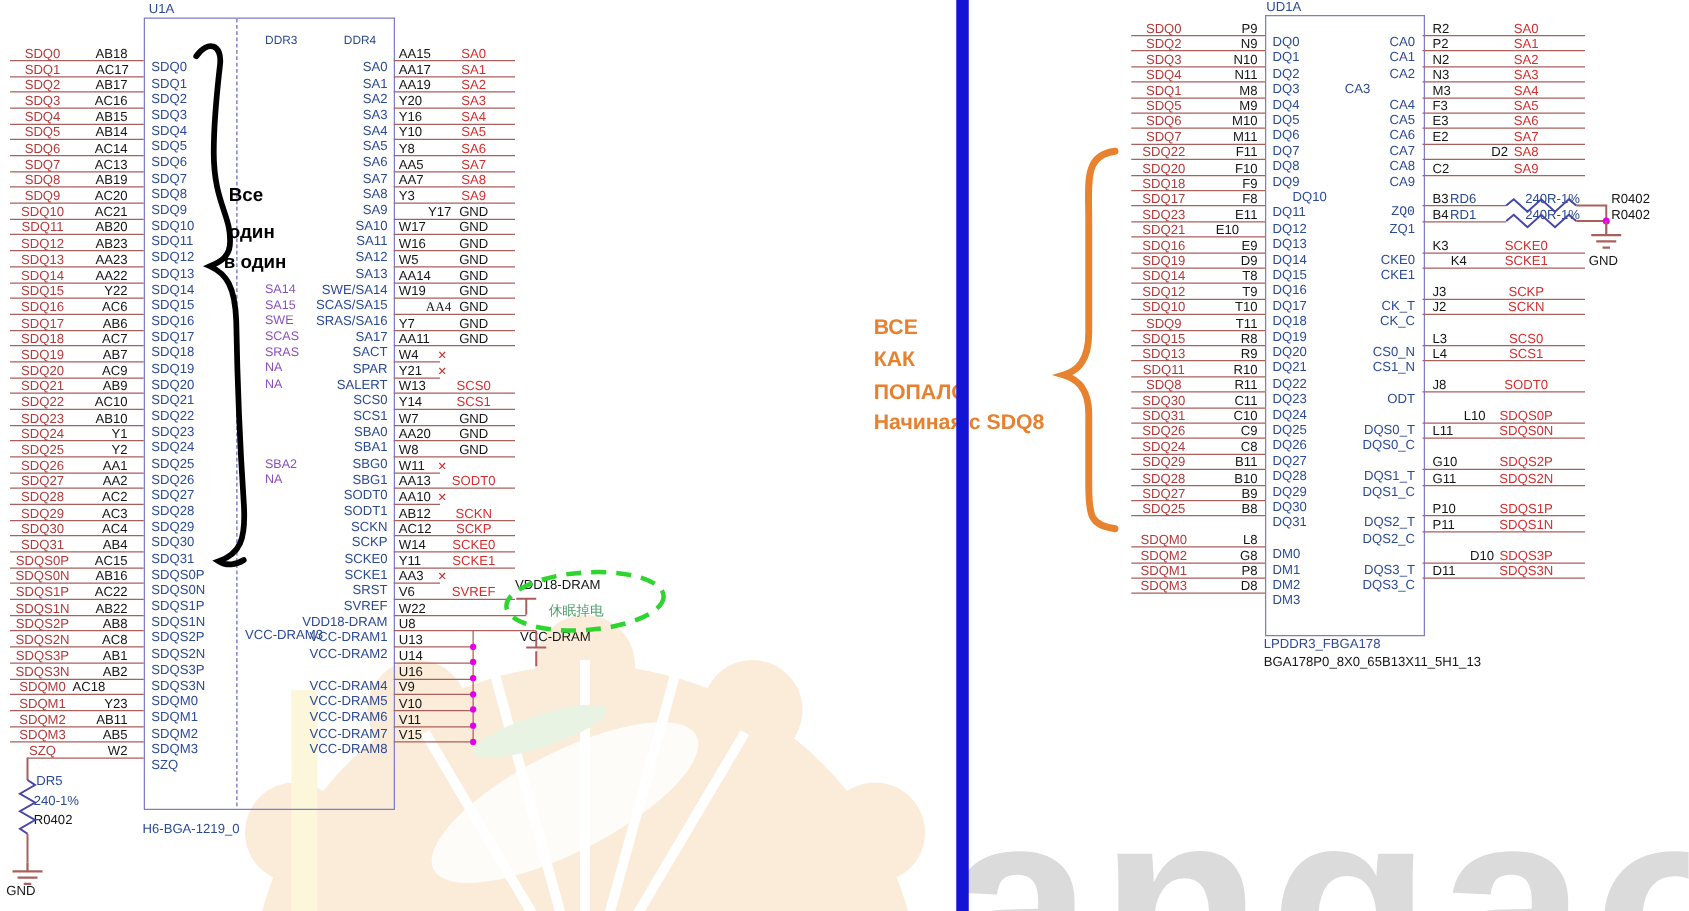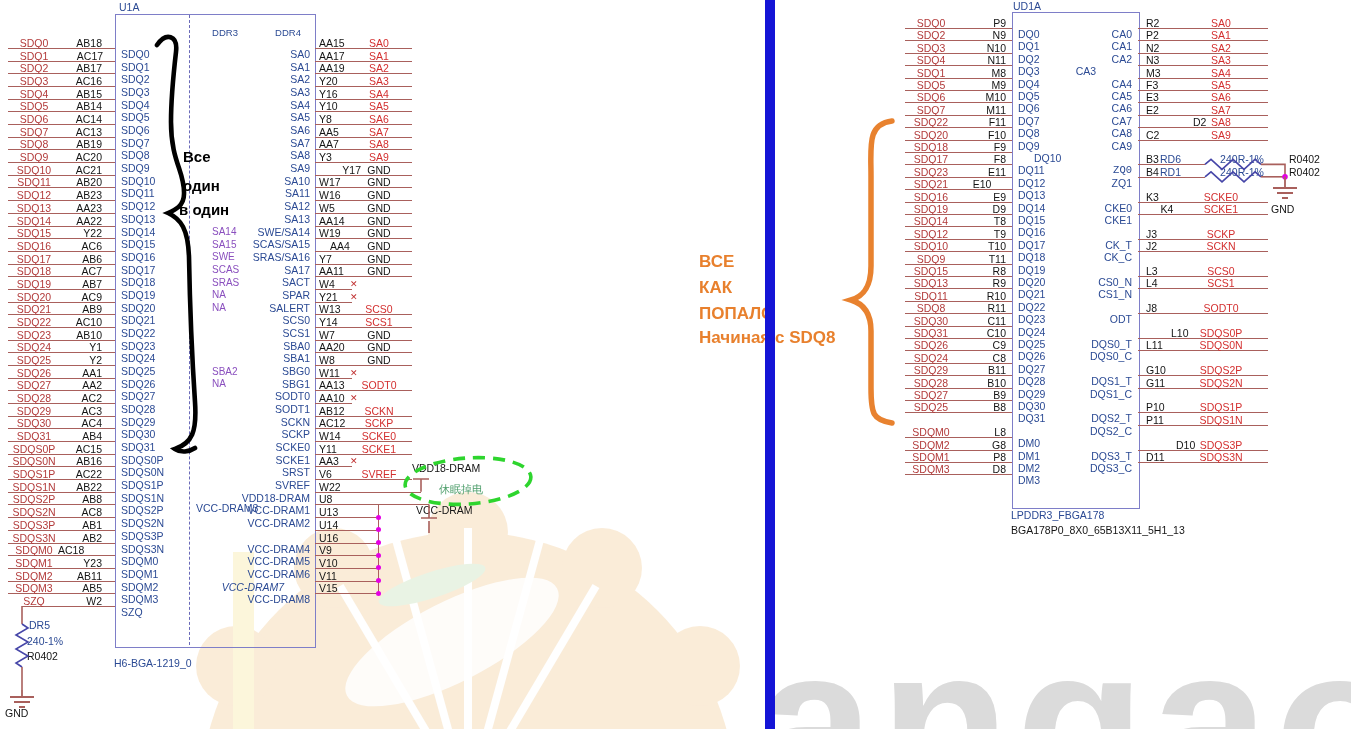--- a/index.html
+++ b/index.html
@@ -361,21 +361,21 @@
     <div class="lbl gnd" style="left: 348px; top: 202.84px; width: 62px; text-align: center;">GND</div>
     <div class="lbl inner" style="left: 196px; top: 226.52px; width: 114px; text-align: right;">SWE/SA14</div>
     <div class="lbl pin" style="left: 319px; top: 215.52px; width: 42px; text-align: left;">AA14</div>
     <div class="wire" style="left: 315px; top: 225.52px; width: 97px;"></div>
     <div class="lbl gnd" style="left: 348px; top: 215.52px; width: 62px; text-align: center;">GND</div>
     <div class="lbl inner" style="left: 196px; top: 239.2px; width: 114px; text-align: right;">SCAS/SA15</div>
     <div class="lbl pin" style="left: 319px; top: 228.2px; width: 42px; text-align: left;">W19</div>
     <div class="wire" style="left: 315px; top: 238.2px; width: 97px;"></div>
     <div class="lbl gnd" style="left: 348px; top: 228.2px; width: 62px; text-align: center;">GND</div>
     <div class="lbl inner" style="left: 196px; top: 251.88px; width: 114px; text-align: right;">SRAS/SA16</div>
-    <div class="lbl pin" style="left: 319px; top: 240.88px; width: 42px; text-align: center;">AA4</div>
+    <div class="lbl pin" style="left: 319px; top: 240.88px; width: 42px; text-align: right; font-family: Liberation Serif, serif;">AA4</div>
     <div class="wire" style="left: 315px; top: 250.88px; width: 97px;"></div>
     <div class="lbl gnd" style="left: 348px; top: 240.88px; width: 62px; text-align: center;">GND</div>
     <div class="lbl inner" style="left: 196px; top: 264.56px; width: 114px; text-align: right;">SA17</div>
     <div class="lbl pin" style="left: 319px; top: 253.56px; width: 42px; text-align: left;">Y7</div>
     <div class="wire" style="left: 315px; top: 263.56px; width: 97px;"></div>
     <div class="lbl gnd" style="left: 348px; top: 253.56px; width: 62px; text-align: center;">GND</div>
     <div class="lbl inner" style="left: 196px; top: 277.24px; width: 114px; text-align: right;">SACT</div>
     <div class="lbl pin" style="left: 319px; top: 266.24px; width: 42px; text-align: left;">AA11</div>
     <div class="wire" style="left: 315px; top: 276.24px; width: 97px;"></div>
     <div class="lbl gnd" style="left: 348px; top: 266.24px; width: 62px; text-align: center;">GND</div>
@@ -457,21 +457,21 @@
     <div class="wire" style="left: 315px; top: 529.84px; width: 63px;"></div>
     <div class="lbl inner" style="left: 196px; top: 543.52px; width: 114px; text-align: right;">VCC-DRAM4</div>
     <div class="lbl pin" style="left: 319px; top: 532.52px; width: 42px; text-align: left;">U16</div>
     <div class="wire" style="left: 315px; top: 542.52px; width: 63px;"></div>
     <div class="lbl inner" style="left: 196px; top: 556.2px; width: 114px; text-align: right;">VCC-DRAM5</div>
     <div class="lbl pin" style="left: 319px; top: 545.2px; width: 42px; text-align: left;">V9</div>
     <div class="wire" style="left: 315px; top: 555.2px; width: 63px;"></div>
     <div class="lbl inner" style="left: 196px; top: 568.88px; width: 114px; text-align: right;">VCC-DRAM6</div>
     <div class="lbl pin" style="left: 319px; top: 557.88px; width: 42px; text-align: left;">V10</div>
     <div class="wire" style="left: 315px; top: 567.88px; width: 63px;"></div>
-    <div class="lbl inner" style="left: 196px; top: 581.56px; width: 114px; text-align: center; font-style: italic;">VCC-DRAM7</div>
+    <div class="lbl inner" style="left: 196px; top: 581.56px; width: 114px; text-align: right;">VCC-DRAM7</div>
     <div class="lbl pin" style="left: 319px; top: 570.56px; width: 42px; text-align: left;">V11</div>
     <div class="wire" style="left: 315px; top: 580.56px; width: 63px;"></div>
     <div class="lbl inner" style="left: 196px; top: 594.24px; width: 114px; text-align: right;">VCC-DRAM8</div>
     <div class="lbl pin" style="left: 319px; top: 583.24px; width: 42px; text-align: left;">V15</div>
     <div class="wire" style="left: 315px; top: 593.24px; width: 63px;"></div>
     <div class="vwire" style="left: 378px; top: 504.48px; height: 88.76px;"></div>
     <div class="dot" style="left: 375.5px; top: 514.66px;"></div>
     <div class="dot" style="left: 375.5px; top: 527.34px;"></div>
     <div class="dot" style="left: 375.5px; top: 540.02px;"></div>
     <div class="dot" style="left: 375.5px; top: 552.7px;"></div>

